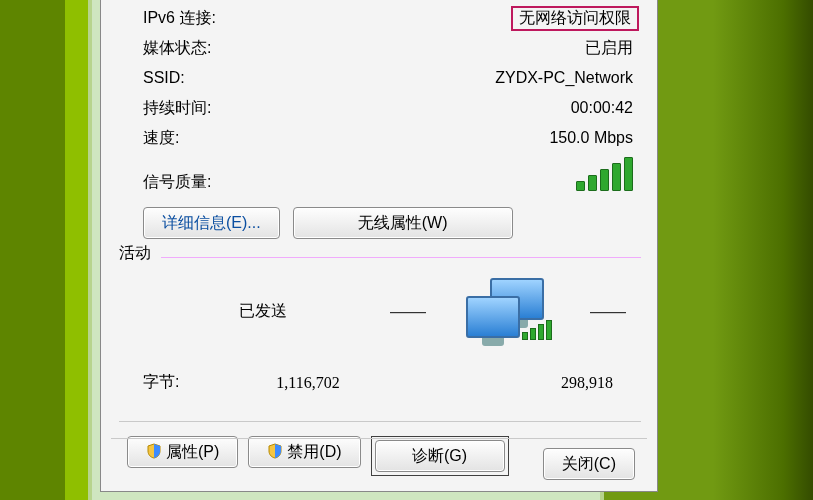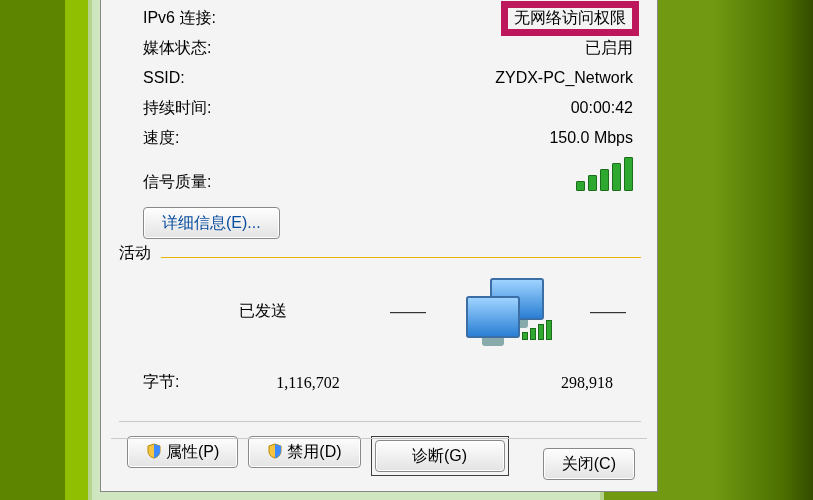--- a/index.html
+++ b/index.html
@@ -4,31 +4,31 @@
 <style>
   html,body{margin:0;padding:0;width:813px;height:500px;overflow:hidden;font-family:"Microsoft YaHei","Segoe UI",Tahoma,sans-serif;font-size:16px;color:#000;}
   .bg{width:813px;height:500px;background:linear-gradient(90deg,#5e8500 0 8%,#8fbf00 8% 14%,#719a12 14% 100%);position:relative;}
   .bg::after{content:"";position:absolute;right:0;top:0;width:100px;height:100%;background:linear-gradient(90deg,transparent,#4c6f00 70%,#344c00);}
   .outer{position:absolute;left:88px;top:0;width:516px;height:500px;background:#cfe6c0;border-left:4px solid #b7d48d;border-right:4px solid #b7d48d;box-sizing:border-box;}
   .dialog{position:absolute;left:8px;top:-4px;width:558px;height:496px;background:#f4f4f4;border:1px solid #888;box-sizing:border-box;}
   .pad{padding:6px 24px 0 42px;}
   .row{display:flex;justify-content:space-between;align-items:center;height:30px;}
   .lbl{white-space:nowrap;}
   .val{white-space:nowrap;font-family:Tahoma,"Microsoft YaHei",sans-serif;}
-  .red-box1{border:7px solid #be185d;padding:0 6px;margin-right:-6px;}
+  .red-box1{border:2px solid #be185d;padding:0 6px;margin-right:-6px;}
   .signalrow{display:flex;justify-content:space-between;align-items:flex-end;height:38px;margin-top:2px;}
   .bars{display:flex;align-items:flex-end;gap:3px;margin-bottom:2px;}
   .bars span{width:7px;background:#2fa82f;border:1px solid #1c6d1c;border-radius:1px;}
   .bars span:nth-child(1){height:8px;} .bars span:nth-child(2){height:14px;}
   .bars span:nth-child(3){height:20px;} .bars span:nth-child(4){height:26px;}
   .bars span:nth-child(5){height:32px;}
   .btnrow{display:flex;gap:13px;margin-top:14px;margin-bottom:4px;}
   button{font-family:inherit;font-size:16px;height:32px;background:linear-gradient(#fefefe,#e3e3e3);border:1px solid #8a8a8a;border-radius:4px;padding:0 18px;cursor:pointer;box-shadow:inset 0 0 0 1px #fff;}
   .link-btn{color:#0a4ea0;}
-  .sep{height:1px;background:#eab308;margin:14px -8px 0 -24px;position:relative;}
+  .sep{height:1px;background:#f0abfc;margin:14px -8px 0 -24px;position:relative;}
   .sep-label{position:absolute;left:0;top:-14px;background:#f4f4f4;padding-right:10px;font-size:16px;}
   .activity{margin-top:18px;}
   .actgrid{display:flex;align-items:center;justify-content:center;margin-top:20px;}
   .actcol{flex:1;text-align:center;}
   .actmid{width:150px;display:flex;justify-content:center;align-items:center;}
   .monitors{position:relative;width:84px;height:66px;}
   .mon{position:absolute;width:50px;height:38px;background:linear-gradient(#9fd3ff,#2a7fd4);border:2px solid #3a6ea5;border-radius:3px;}
   .mon::after{content:"";position:absolute;left:50%;bottom:-10px;transform:translateX(-50%);width:22px;height:8px;background:#8aa;border-radius:0 0 3px 3px;}
   .mon.back{left:24px;top:0;}
   .mon.front{left:0;top:18px;}
@@ -84,20 +84,21 @@
               <span></span>
               <span></span>
               <span></span>
               <span></span>
               <span></span>
             </span>
         </div>
 
         <div class="btnrow">
           <button class="link-btn">详细信息(E)...</button>
+          <button style="width:220px">无线属性(W)</button>
         </div>
 
         <div class="activity">
           <div class="sep">
             <span class="sep-label">活动</span>
           </div>
 
           <div class="actgrid">
             <div class="actcol">已发送</div>
             <div class="dash">——</div>

